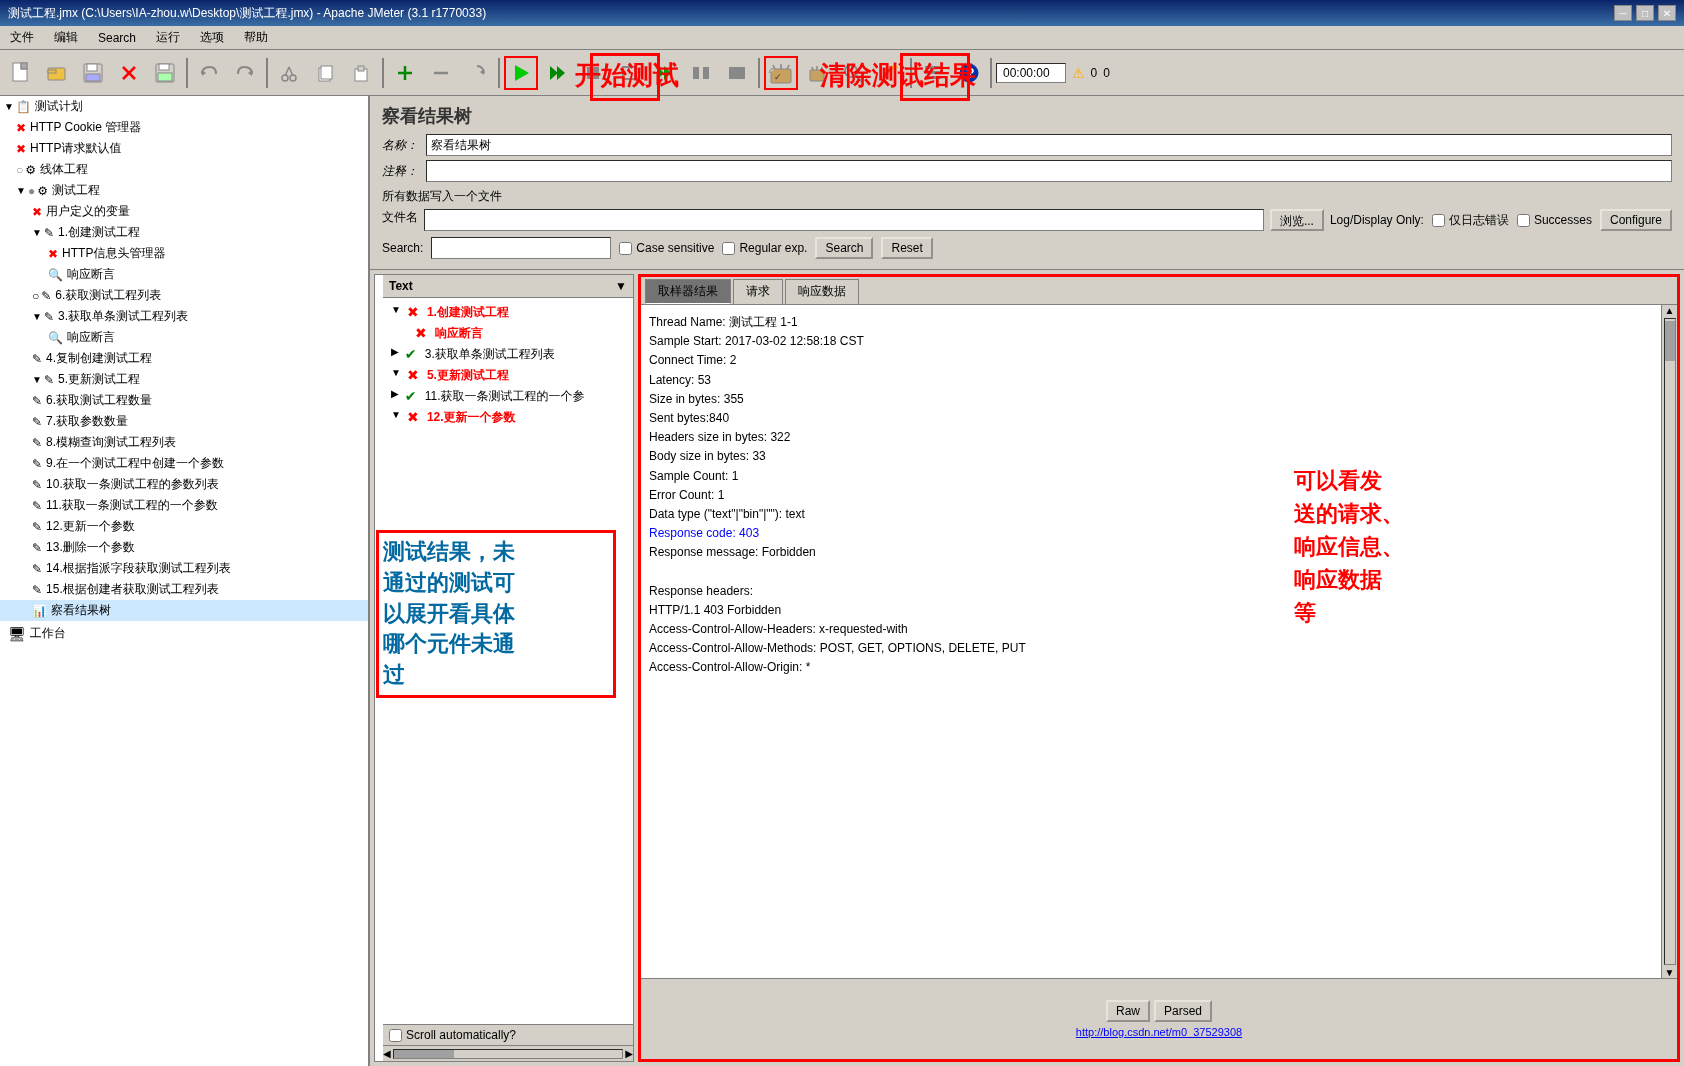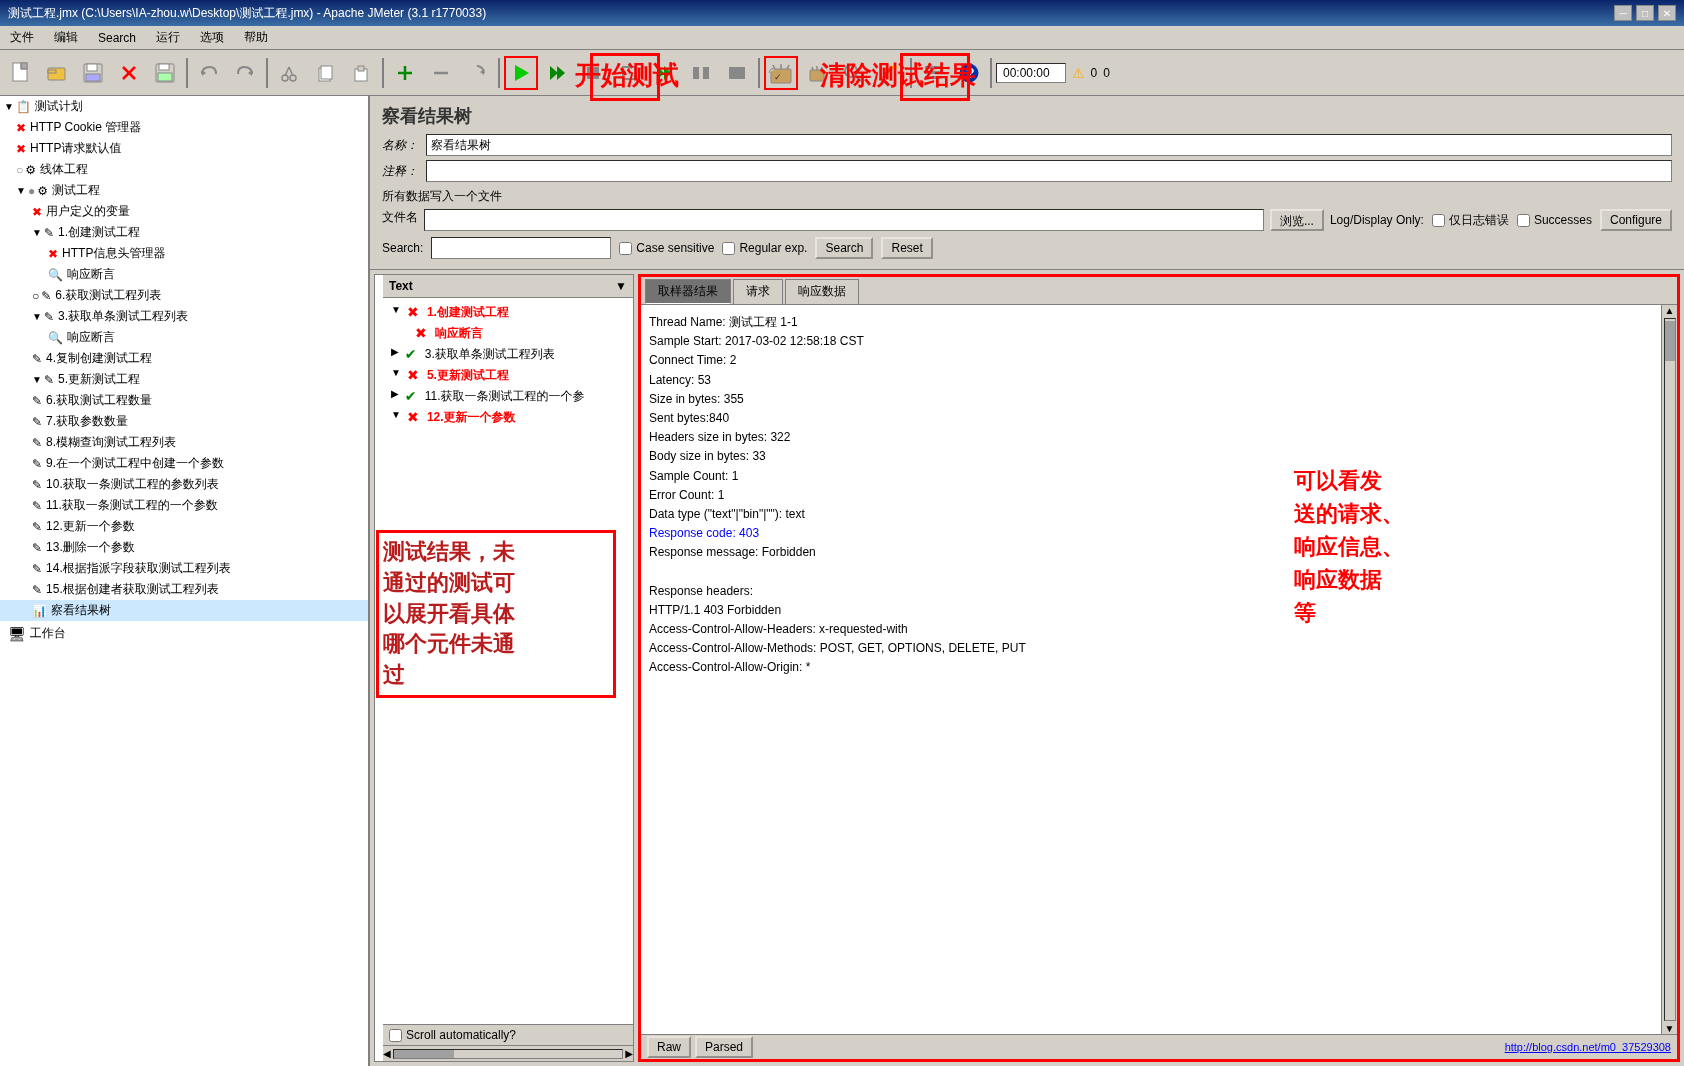--- a/index.html
+++ b/index.html
@@ -237,26 +237,27 @@
       padding: 8px;
       font-size: 12px;
       font-family: Liberation Sans, sans-serif;
       line-height: 1.6;
     }
     .detail-content .response-code { color: blue; }
 
     
     .detail-footer {
       border-top: 1px solid #808080;
-      padding: 1px 6px;
+      padding: 21px 6px;
       display: flex;
       gap: 4px;
       background: #d4d0c8;
       align-items: center;
       justify-content: space-between;
+      flex-direction: column;
     }
     .footer-btns { display: flex; gap: 4px; }
     .footer-url { font-size: 11px; color: blue; text-decoration: underline; }
 
     
     .scroll-auto-row {
       display: flex; align-items: center; gap: 4px; padding: 3px 6px;
       font-size: 12px; background: #d4d0c8; border-top: 1px solid #808080;
     }
 
@@ -749,17 +750,17 @@
   </div>
 
   <div style="position:absolute; top:58px; left:575px; color:red; font-size:26px; font-weight:bold; z-index:20; pointer-events:none;">开始测试</div>
 
   <div style="position:absolute; top:58px; left:820px; color:red; font-size:26px; font-weight:bold; z-index:20; pointer-events:none;">清除测试结果</div>
 
   <div style="position:absolute; top:53px; left:590px; width:70px; height:48px; border:3px solid red; pointer-events:none; z-index:15;"></div>
 
   <div style="position:absolute; top:53px; left:900px; width:70px; height:48px; border:3px solid red; pointer-events:none; z-index:15;"></div>
 
-  <div style="position:absolute; top:530px; left:376px; width:240px; background:rgba(255,255,255,0.9); color:#b91c1c; font-size:22px; font-weight:bold; z-index:20; padding:4px; border:3px solid red; pointer-events:none; line-height:1.4;">测试结果，未<br>通过的测试可<br>以展开看具体<br>哪个元件未通<br>过</div>
+  <div style="position:absolute; top:530px; left:376px; width:240px; background:rgba(255,255,255,0.9); color:#0369a1; font-size:22px; font-weight:bold; z-index:20; padding:4px; border:3px solid red; pointer-events:none; line-height:1.4;">测试结果，未<br>通过的测试可<br>以展开看具体<br>哪个元件未通<br>过</div>
 
   <div style="position:absolute; top:460px; left:1290px; width:200px; color:red; font-size:22px; font-weight:bold; z-index:20; padding:4px; pointer-events:none; line-height:1.5;">可以看发<br>送的请求、<br>响应信息、<br>响应数据<br>等</div>
 
 </div>
 
 </body></html>

